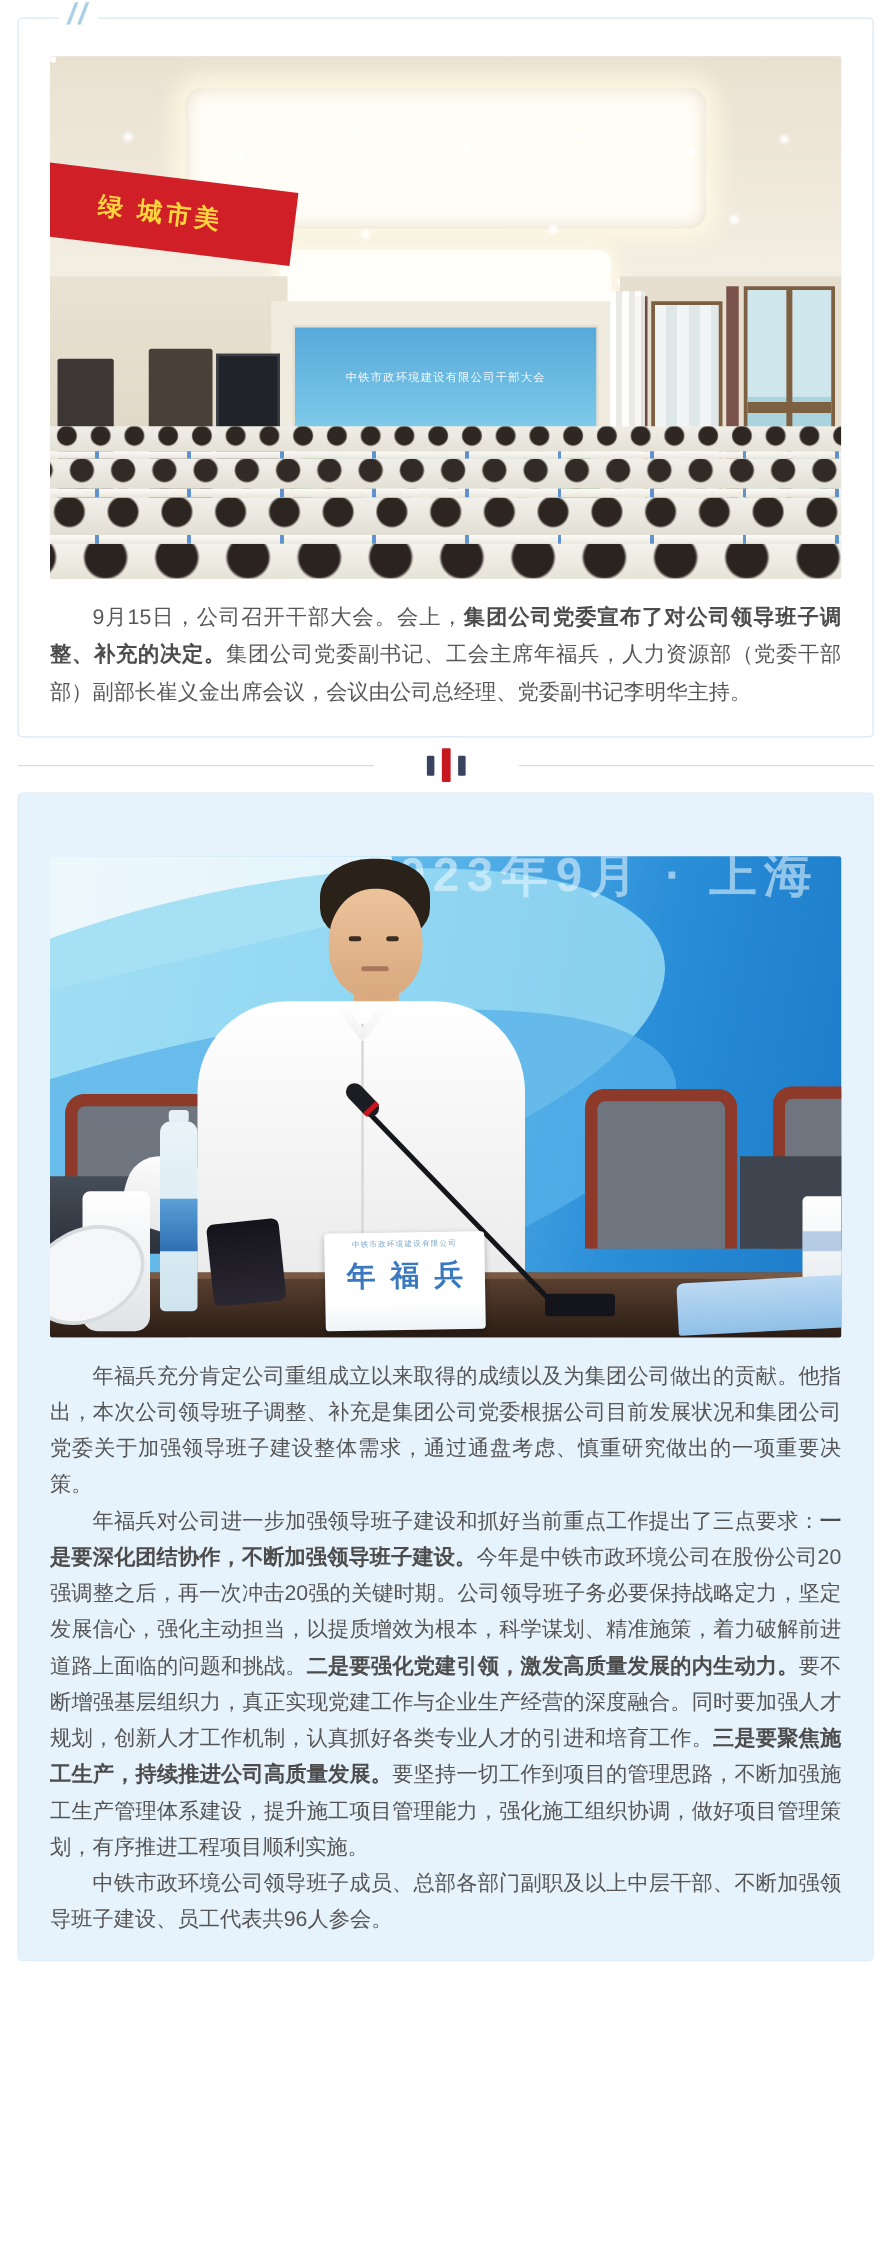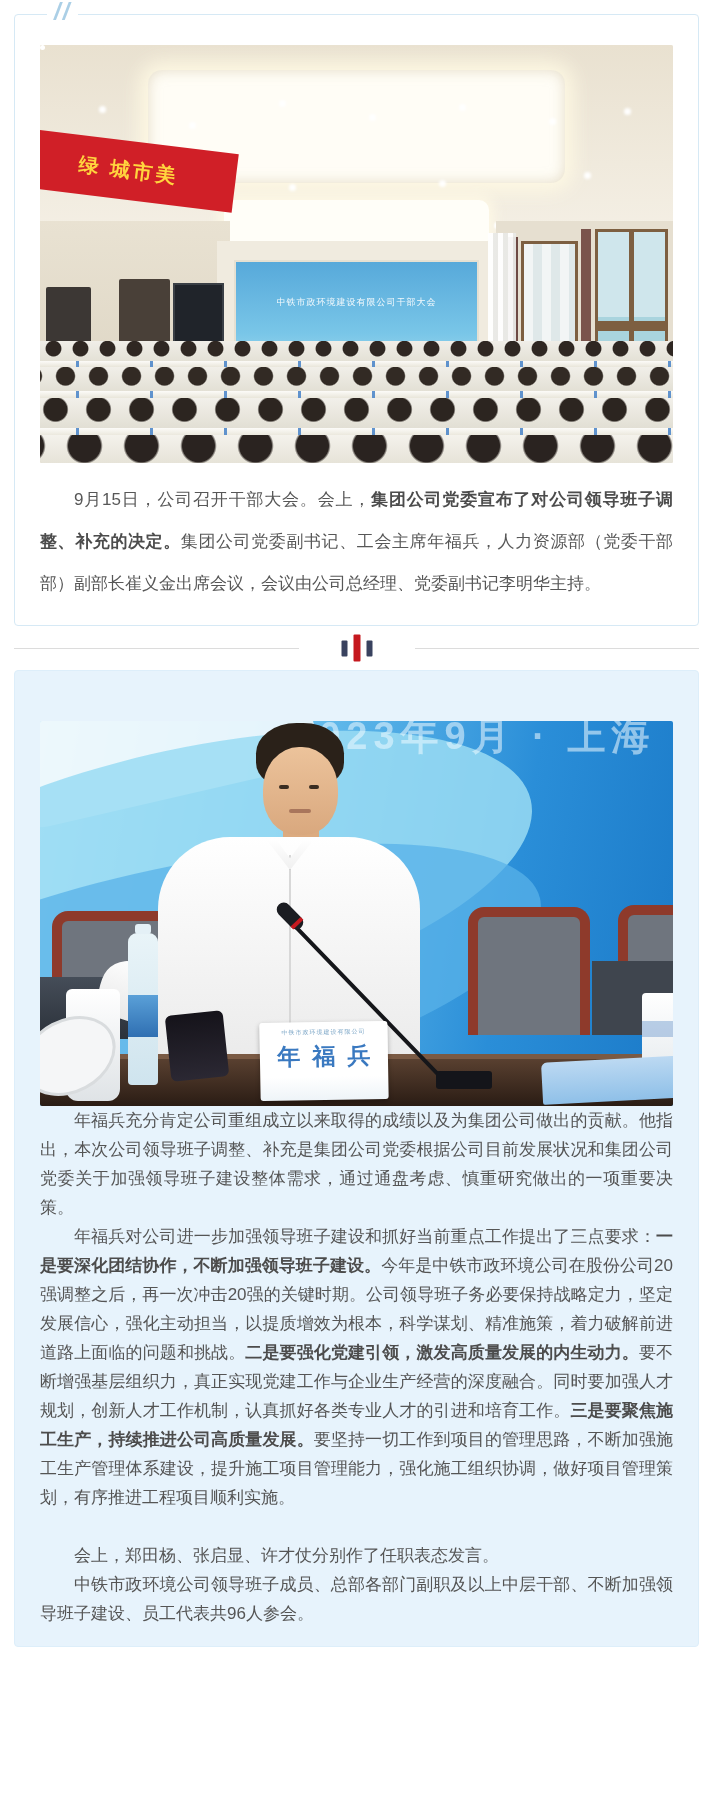--- a/index.html
+++ b/index.html
@@ -28,23 +28,23 @@
   .dline.left{left:0;}
   .dline.right{right:0;}
   .bars{position:absolute;left:50%;top:50%;transform:translate(-50%,-50%);
         display:flex;align-items:center;gap:6px;}
   .b{display:block;width:6px;border-radius:1px;}
   .b.navy{height:16px;background:#39425f;}
   .b.red{height:27px;width:7px;background:#c5191f;}
   
   .para{margin:0;text-indent:2em;font-size:17px;line-height:29px;color:#555;text-align:justify;}
   .para b{font-weight:bold;color:#4c4c4c;}
-  .caption{margin:16px 0 0;text-indent:2em;font-size:17px;line-height:42px;color:#575757;text-align:justify;}
+  .caption{margin:16px 0 0;text-indent:2em;font-size:17px;line-height:30px;color:#575757;text-align:justify;}
   .caption b{color:#4c4c4c;}
-  .mt16{}
+  .mt16{margin-top:16px;}
   .gap-above{margin-top:29px;}
   
   .photo{position:relative;overflow:hidden;border-radius:2px;}
   
   .photo1{width:633px;height:418px;background:#efe9dd;}
   .p1-ceiling{position:absolute;left:0;right:0;top:0;height:57%;
       background:linear-gradient(#e9e1d0,#f7f3ea);}
   .p1-tray1{position:absolute;left:17%;right:17%;top:6%;height:27%;background:#fffdf6;
       border-radius:14px;box-shadow:0 0 20px 8px rgba(255,250,228,.95), inset 0 0 14px rgba(205,193,160,.55);}
   .p1-tray2{position:absolute;left:29%;right:29%;top:37%;height:11%;background:#fffef8;
@@ -255,16 +255,15 @@
     </div>
     <div class="cupR"></div>
     <div class="folder"></div>
   </div>
 
   <p class="para mt16">年福兵充分肯定公司重组成立以来取得的成绩以及为集团公司做出的贡献。他指出，本次公司领导班子调整、补充是集团公司党委根据公司目前发展状况和集团公司党委关于加强领导班子建设整体需求，通过通盘考虑、慎重研究做出的一项重要决策。</p>
 
   <p class="para"><span>年福兵对公司进一步加强领导班子建设和抓好当前重点工作提出了三点要求：</span><b>一是要深化团结协作，不断加强领导班子建设。</b><span>今年是中铁市政环境公司在股份公司20强调整之后，再一次冲击20强的关键时期。公司领导班子务必要保持战略定力，坚定发展信心，强化主动担当，以提质增效为根本，科学谋划、精准施策，着力破解前进道路上面临的问题和挑战。</span><b>二是要强化党建引领，激发高质量发展的内生动力。</b><span>要不断增强基层组织力，真正实现党建工作与企业生产经营的深度融合。同时要加强人才规划，创新人才工作机制，认真抓好各类专业人才的引进和培育工作。</span><b>三是要聚焦施工生产，持续推进公司高质量发展。</b><span>要坚持一切工作到项目的管理思路，不断加强施工生产管理体系建设，提升施工项目管理能力，强化施工组织协调，做好项目管理策划，有序推进工程项目顺利实施。</span></p>
 
 
-  <p class="para gap-above">会上，郑田杨、张启显、许才仗分别作了任职表态发言。</p>
 
   <p class="para">中铁市政环境公司领导班子成员、总部各部门副职及以上中层干部、不断加强领导班子建设、员工代表共96人参会。</p>
 </div>
 
 </body></html>

